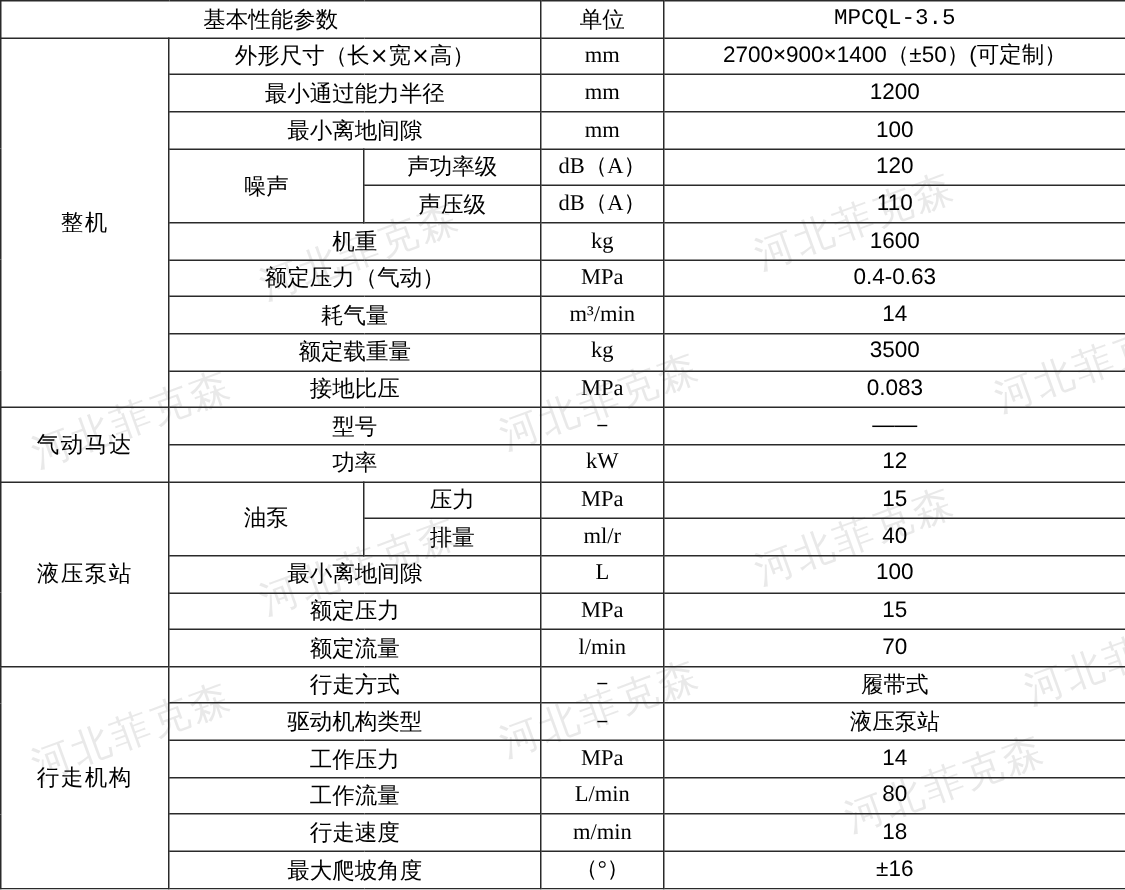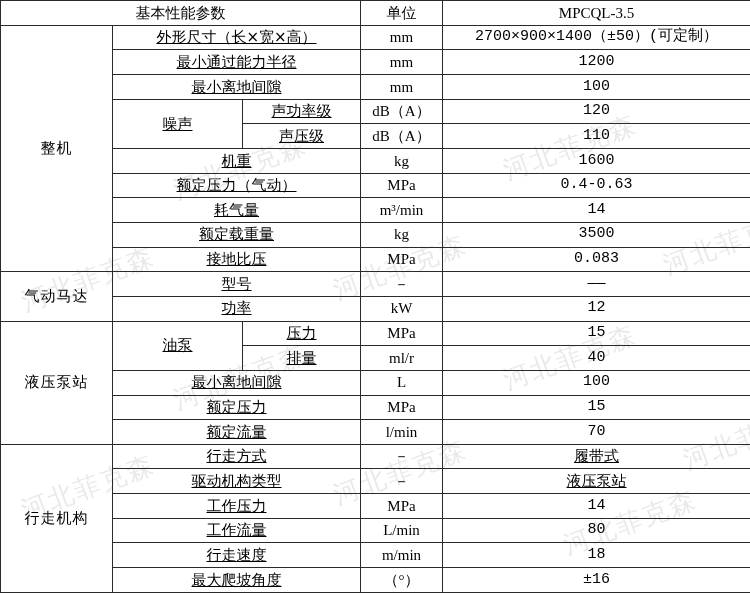--- a/index.html
+++ b/index.html
@@ -28,41 +28,40 @@
     text-align: center;
     vertical-align: middle;
     font-size: 15px;
     padding: 0 2px;
     line-height: 1.1;
     background: transparent;
   }
   td.cn {
     font-family: "DejaVu Sans", "Liberation Sans", sans-serif;
     font-size: 15px;
-    text-decoration: underline;
   }
   td.unit {
     font-family: "Liberation Serif", "DejaVu Serif", serif;
     font-size: 13px;
   }
   td.val {
-    font-family: Liberation Mono, monospace;
+    font-family: Liberation Sans, sans-serif;
     font-size: 14px;
   }
   td.group {
     font-family: "DejaVu Sans", "Liberation Sans", sans-serif;
     font-size: 16px;
     letter-spacing: 1px;
   }
   td.head {
     font-family: "DejaVu Sans", "Liberation Sans", sans-serif;
     font-size: 15px;
   }
   td.head-val {
-    font-family: Liberation Serif, serif;
+    font-family: Liberation Mono, monospace;
     font-size: 15px;
   }
   
   .wm-layer {
     position: absolute;
     left: 0; top: 0;
     width: 750px;
     height: 593px;
     z-index: 1;
     pointer-events: none;

